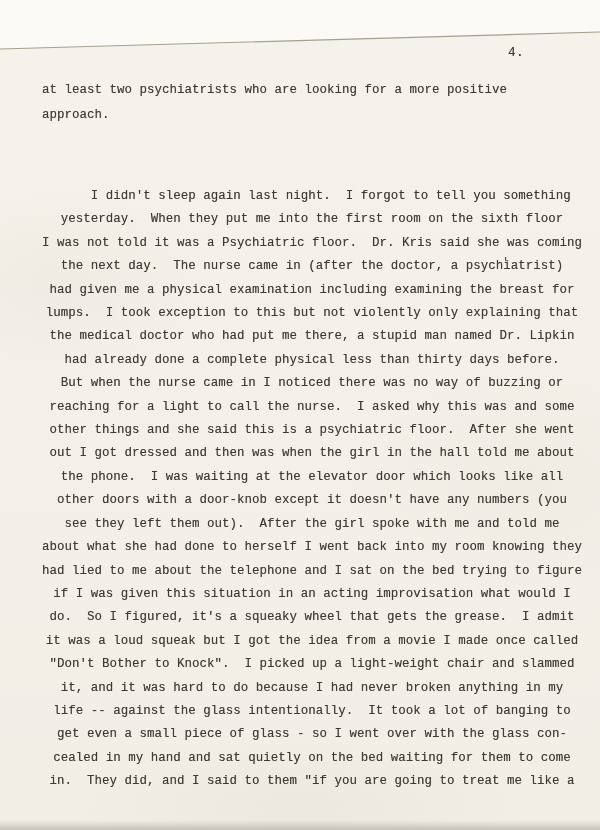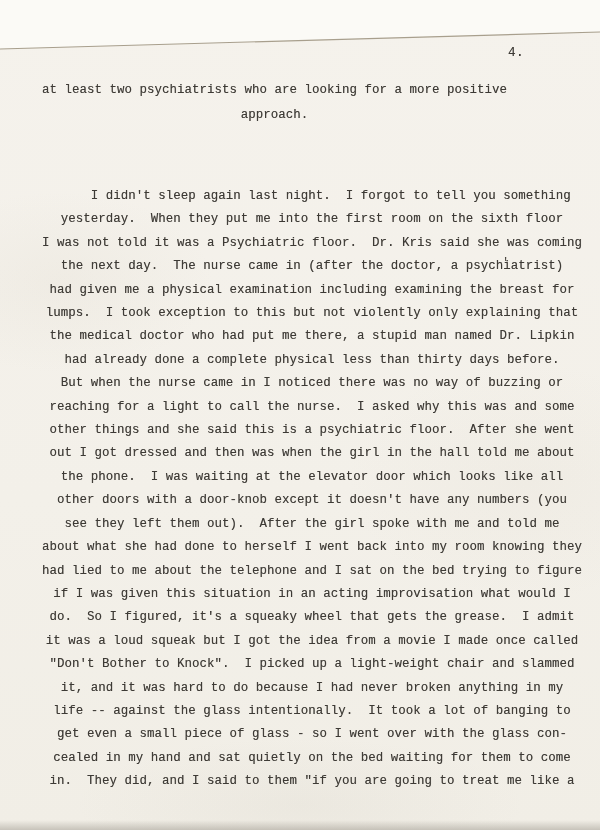--- a/index.html
+++ b/index.html
@@ -17,21 +17,21 @@
       radial-gradient(ellipse 300px 90px at 50% 97%, rgba(185,178,164,0.10), transparent 75%),
       linear-gradient(#f5f2ec 0%, #f3f0e9 60%, #f1eee6 100%);
   }
   .edge-svg{position:absolute;left:0;top:0;display:block;}
   .typed{
     white-space:pre;
     font-size:12.3px;
     letter-spacing:0.12px;
     text-shadow:0.3px 0.3px 0.5px rgba(61,58,53,0.5);
   }
-  .intro{position:absolute;left:42px;top:78px;line-height:24.5px;text-align:center;}
+  .intro{position:absolute;left:42px;top:78px;line-height:24.5px;}
   .heading{
     position:absolute;left:42px;top:139px;
     white-space:pre;font-size:12.6px;letter-spacing:0.9px;
     padding:0 14px 2px 0;
     border-bottom:1.4px solid #45423c;
     text-shadow:0.3px 0.3px 0.5px rgba(61,58,53,0.5);
   }
   .bodytext{position:absolute;left:42px;top:185px;line-height:23.4px;text-align:center;}
   .page-number{
     position:absolute;left:508px;top:46px;

